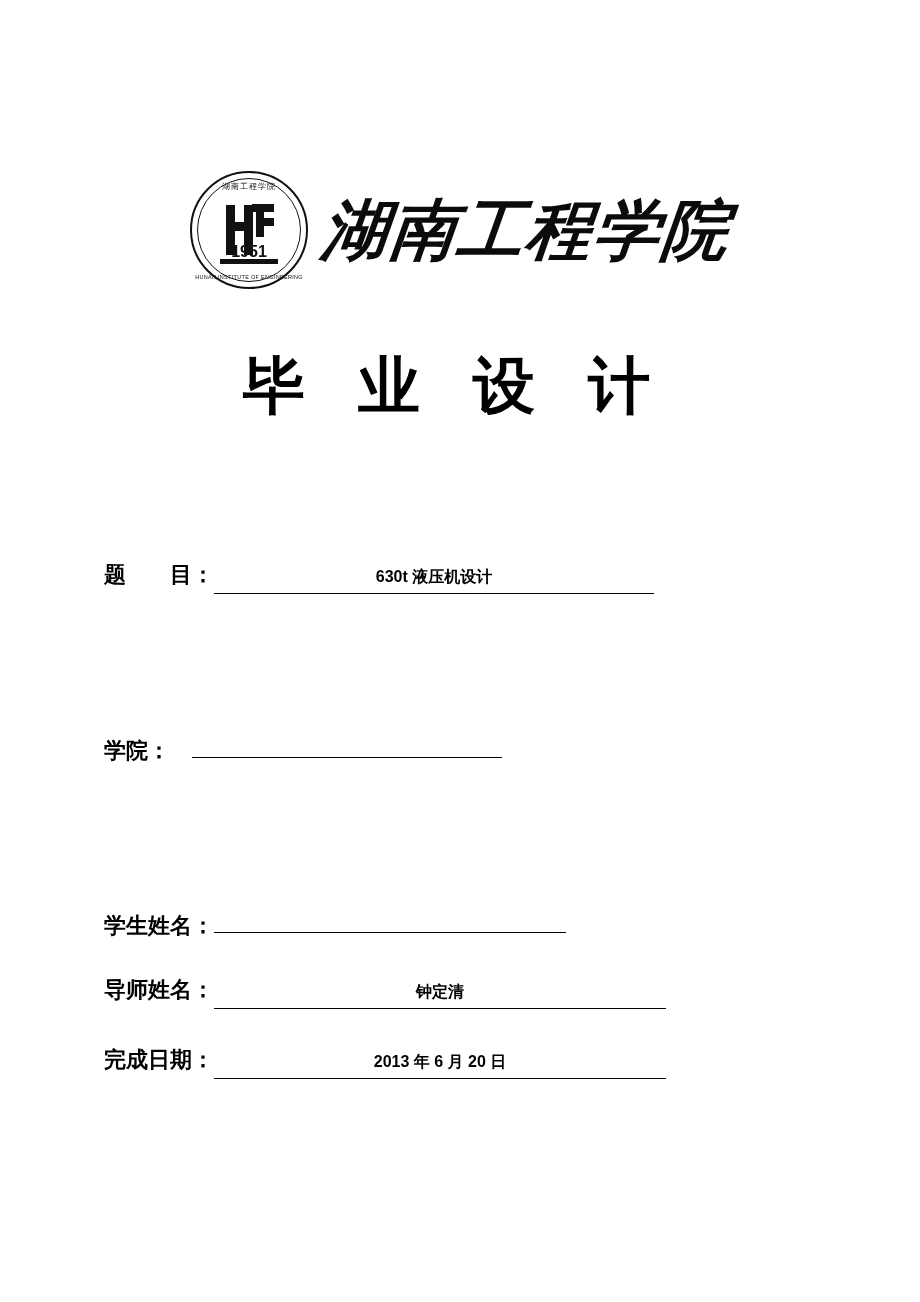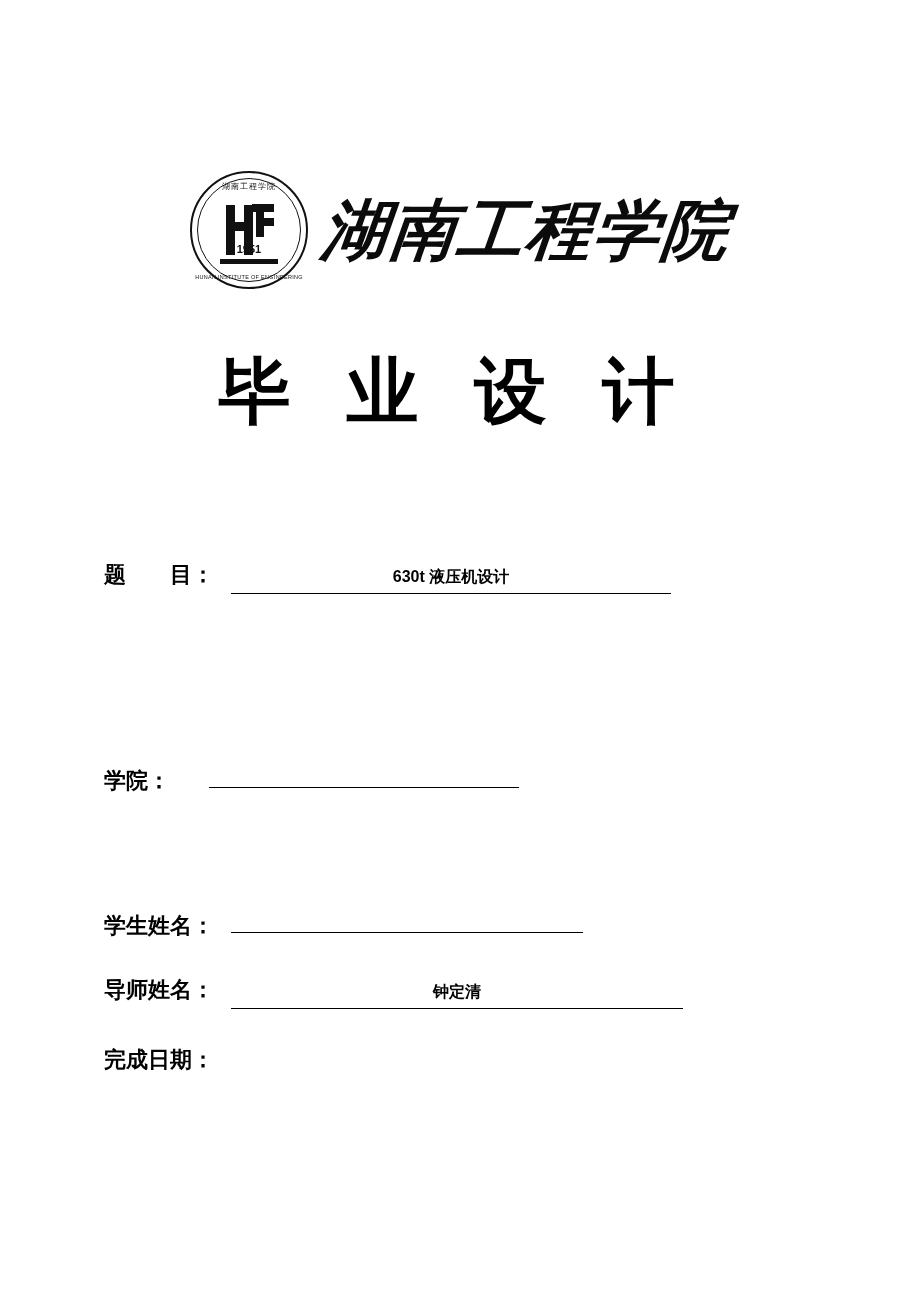--- a/index.html
+++ b/index.html
@@ -73,21 +73,21 @@
     font-size: 8px;
     letter-spacing: 1px;
     color: #111;
   }
   .logo-year {
     position: absolute;
     top: 72px;
     left: 0;
     width: 118px;
     text-align: center;
-    font-size: 11px;
+    font-size: 16px;
     font-weight: bold;
     color: #111;
   }
   .logo-en {
     position: absolute;
     bottom: 9px;
     left: 0;
     width: 118px;
     text-align: center;
     font-size: 5.5px;
@@ -108,37 +108,36 @@
     white-space: nowrap;
   }
 
   
   .doc-type {
     position: absolute;
     top: 352px;
     left: 0;
     width: 911px;
     text-align: center;
-    font-size: 72px;
+    font-size: 62px;
     font-weight: bold;
     letter-spacing: 18px;
     line-height: 1.1;
     font-family: "Liberation Sans", sans-serif;
   }
 
   
   .field {
     position: absolute;
     left: 104px;
     display: flex;
     align-items: baseline;
     font-size: 22px;
     font-weight: bold;
     white-space: nowrap;
-    gap: 17px;
   }
   .field .label {
     flex: 0 0 auto;
   }
   .blank {
     display: inline-block;
     border-bottom: 1.6px solid #000;
     text-align: center;
     font-weight: bold;
     font-size: 16px;
@@ -146,21 +145,21 @@
     height: 28px;
     box-sizing: border-box;
     white-space: nowrap;
     overflow: hidden;
   }
   .blank.empty { }
   .title-field { top: 560px; }
   .title-field .label { letter-spacing: 0px; }
   .title-field .blank { width: 440px; }
 
-  .college-field { top: 760px; justify-content: center; }
+  .college-field { top: 730px; justify-content: center; }
   .college-field .blank { width: 310px; margin-left: 22px; }
 
   .major-field { top: 836px; font-size: 22px; }
   .major-field .blank-major { width: 248px; }
   .major-field .blank-class { width: 18px; }
   .major-field .blank-sid { width: 20px; }
   .major-field .gap { display: inline-block; width: 8px; }
 
   .student-field { top: 905px; }
   .student-field .blank { width: 352px; }
@@ -215,15 +214,16 @@
     <span class="blank empty"></span>
   </div>
 
   <div class="field advisor-field">
     <span class="label">导师姓名：</span>
     <span class="blank">钟定清</span>
   </div>
 
   <div class="field date-field">
     <span class="label">完成日期：</span>
+    <span class="blank">2013 年 6 月 20 日</span>
   </div>
 
 </div>
 
 </body></html>

